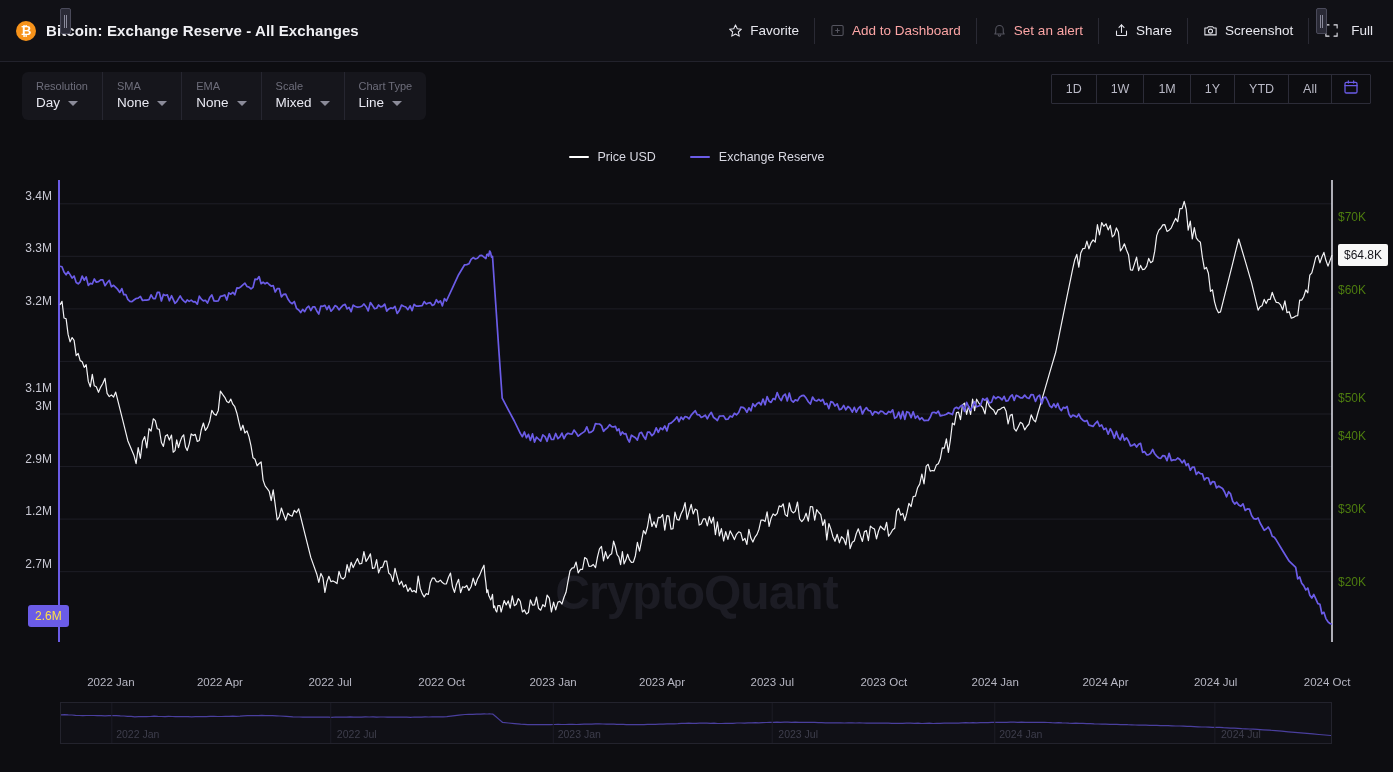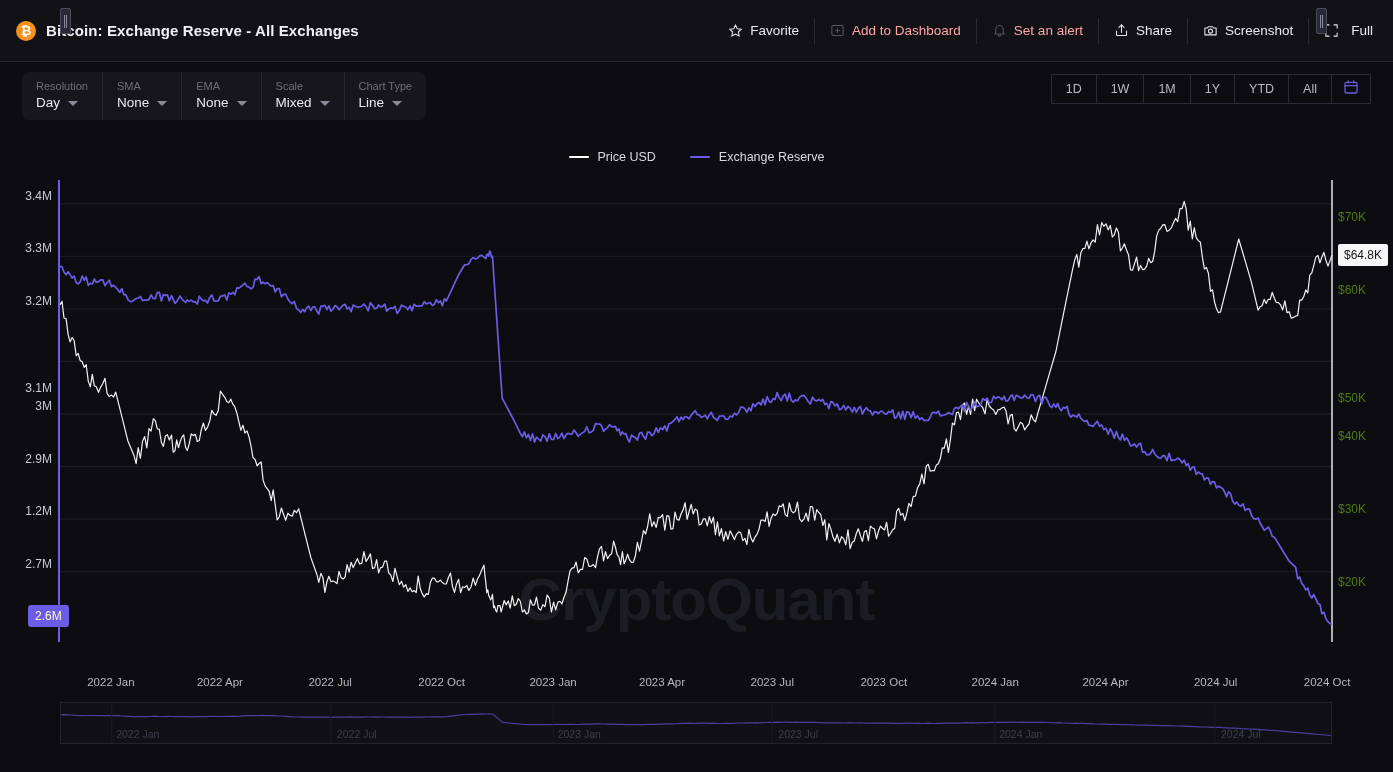--- a/index.html
+++ b/index.html
@@ -75,37 +75,37 @@
   }
   .leg { display: flex; align-items: center; gap: 9px; font-size: 12.5px; color: #d8d8e2; }
   .leg-line { width: 20px; height: 2px; border-radius: 1px; }
 
   
   #chart-area { position: absolute; left: 0; top: 170px; width: 1393px; height: 530px; }
   #plot-svg { position: absolute; left: 0; top: 0; }
 
   #watermark {
     position: absolute; left: 0; top: 395px; width: 1393px;
-    text-align: center; font-size: 60px; font-weight: bold;
+    text-align: center; font-size: 48px; font-weight: bold;
     color: #1c1c24; letter-spacing: -1px; pointer-events: none;
     font-family: "Liberation Sans", sans-serif;
   }
 
   .ylabel-left {
     position: absolute; right: 0; font-size: 12px; color: #c9c9d4;
     text-align: right; transform: translateY(-50%);
   }
   #yaxis-left { position: absolute; left: 0; top: 162px; width: 52px; height: 470px; }
   #yaxis-right { position: absolute; left: 1338px; top: 170px; width: 55px; height: 470px; }
   .ylabel-right {
     position: absolute; left: 0; font-size: 12px; color: #4d7c0f;
     transform: translateY(-50%);
   }
   .badge-purple {
-    position: absolute; background: #6b5ce7; color: #fef9c3;
+    position: absolute; background: #6b5ce7; color: #fde047;
     font-size: 12px; padding: 4px 7px; border-radius: 3px;
     transform: translateY(-50%);
   }
   .badge-white {
     position: absolute; background: #f7f7f7; color: #16161c;
     font-size: 12px; padding: 4px 6px; border-radius: 2px;
     transform: translateY(-50%);
   }
 
   .xlabel {

